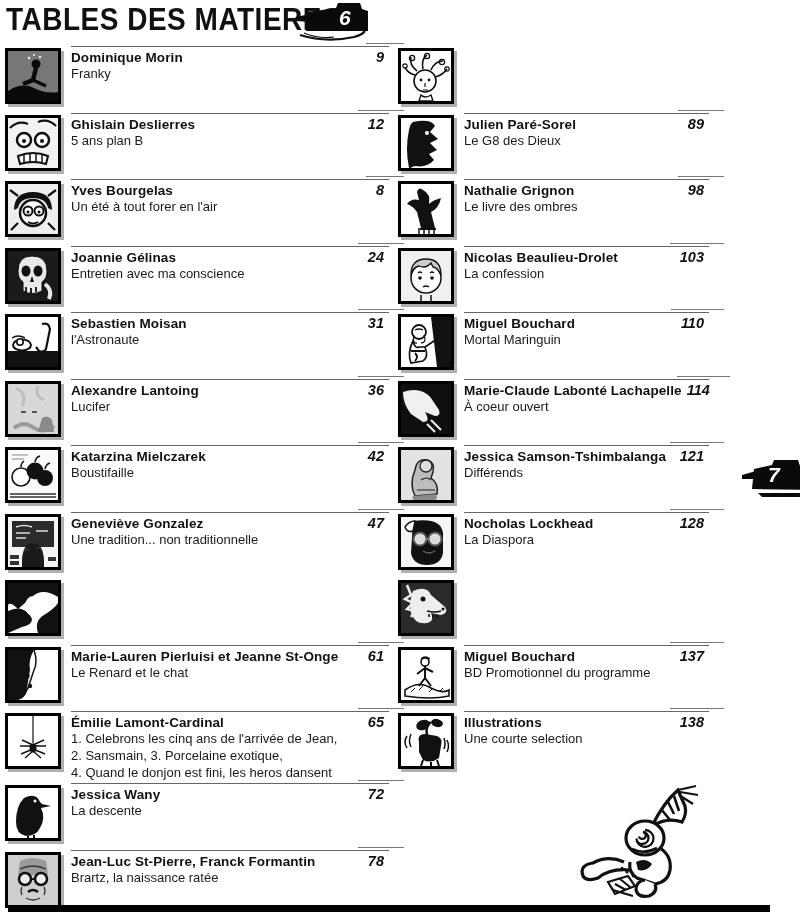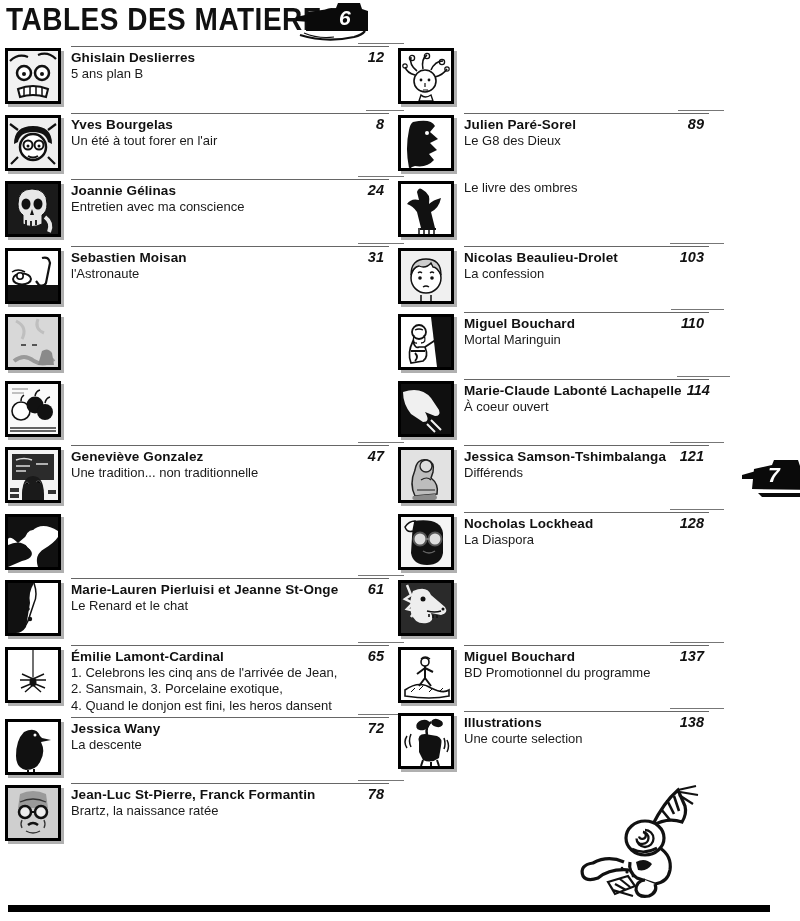--- a/index.html
+++ b/index.html
@@ -64,20 +64,41 @@
       <path d="M4 35 Q30 43 58 37 Q66 35 69 31" stroke="#111" stroke-width="2.2" fill="none"></path>
       <path d="M8 33 Q22 39 38 37" stroke="#111" stroke-width="1.2" fill="none"></path>
     </svg>
     <span class="num">6</span>
   </div>
 
   <div class="col col-left" id="col-left">
       <div class="entry">
     <div class="thumb">
           <svg viewBox="0 0 50 50" xmlns="http://www.w3.org/2000/svg">
+            <rect width="50" height="50" fill="#777"></rect>
+            <path d="M0 40 Q14 31 26 37 T50 41 V50 H0 Z" fill="#0a0a0a"></path>
+            <circle cx="28" cy="13" r="4.5" fill="#0a0a0a"></circle>
+            <path d="M28 17 25 29 15 33" stroke="#0a0a0a" stroke-width="4.5" fill="none"></path>
+            <path d="M25 29 38 35" stroke="#0a0a0a" stroke-width="3.5" fill="none"></path>
+            <circle cx="21" cy="7" r="1.3" fill="#eee"></circle>
+            <circle cx="26" cy="4" r="1" fill="#eee"></circle>
+            <circle cx="32" cy="6" r="1.2" fill="#eee"></circle>
+          </svg>
+        </div>
+    <div class="content">
+      <div class="head">
+        <span class="author">Dominique Morin</span>
+        <span class="page-num">9</span>
+      </div>
+      <div class="desc">Franky</div>
+    </div>
+  </div>
+      <div class="entry">
+    <div class="thumb">
+          <svg viewBox="0 0 50 50" xmlns="http://www.w3.org/2000/svg">
             <rect width="50" height="50" fill="#f2f2f2"></rect>
             <path d="M2 10 Q10 2 20 6 M30 4 Q40 0 48 8" stroke="#111" stroke-width="2.2" fill="none"></path>
             <circle cx="16" cy="22" r="7" fill="#fff" stroke="#111" stroke-width="2.5"></circle>
             <circle cx="34" cy="22" r="7" fill="#fff" stroke="#111" stroke-width="2.5"></circle>
             <circle cx="16" cy="23" r="2" fill="#111"></circle>
             <circle cx="34" cy="23" r="2" fill="#111"></circle>
             <path d="M10 38 Q25 32 40 38 L38 46 Q25 42 12 46 Z" fill="#fff" stroke="#111" stroke-width="2"></path>
             <path d="M16 36 V45 M22 35 V44 M28 35 V44 M34 36 V45" stroke="#111" stroke-width="1.5"></path>
           </svg>
         </div>
@@ -153,33 +174,47 @@
       <div class="entry">
     <div class="thumb">
           <svg viewBox="0 0 50 50" xmlns="http://www.w3.org/2000/svg">
             <rect width="50" height="50" fill="#d8d8d8"></rect>
             <path d="M8 4 Q20 10 14 22 M30 2 Q26 12 36 16" stroke="#bfbfbf" stroke-width="3" fill="none"></path>
             <path d="M13 28 H18 M24 28 H29" stroke="#555" stroke-width="2"></path>
             <path d="M6 44 Q16 36 26 44 Q36 50 46 42" stroke="#9a9a9a" stroke-width="4" fill="none"></path>
             <path d="M34 34 Q40 30 44 36 L46 48 H30 Z" fill="#8a8a8a"></path>
           </svg>
         </div>
+    <div class="content">
+      <div class="head">
+        <span class="author">Alexandre Lantoing</span>
+        <span class="page-num">36</span>
+      </div>
+      <div class="desc">Lucifer</div>
+    </div>
   </div>
       <div class="entry">
     <div class="thumb">
           <svg viewBox="0 0 50 50" xmlns="http://www.w3.org/2000/svg">
             <rect width="50" height="50" fill="#fafafa"></rect>
             <path d="M4 5 H20 M4 9 H16" stroke="#888" stroke-width="1.2"></path>
             <circle cx="13" cy="27" r="9" fill="#fff" stroke="#111" stroke-width="1.6"></circle>
             <circle cx="27" cy="21" r="8.5" fill="#111"></circle>
             <circle cx="37" cy="28" r="8" fill="#111"></circle>
             <path d="M27 12 Q28 7 32 6 M37 19 Q38 14 42 13 M13 17 Q13 13 16 11" stroke="#111" stroke-width="1.5" fill="none"></path>
             <path d="M2 44 H48 M2 47 H48" stroke="#333" stroke-width="1.6"></path>
           </svg>
         </div>
+    <div class="content">
+      <div class="head">
+        <span class="author">Katarzina Mielczarek</span>
+        <span class="page-num">42</span>
+      </div>
+      <div class="desc">Boustifaille</div>
+    </div>
   </div>
       <div class="entry">
     <div class="thumb">
           <svg viewBox="0 0 50 50" xmlns="http://www.w3.org/2000/svg">
             <rect width="50" height="50" fill="#f4f4f4"></rect>
             <rect x="4" y="4" width="42" height="26" fill="#2b2b2b"></rect>
             <path d="M8 10 Q16 7 24 10 M8 16 H22 M8 21 H18 M28 14 H40" stroke="#ddd" stroke-width="1.4" fill="none"></path>
             <path d="M14 50 Q13 26 25 26 Q37 26 36 50 Z" fill="#1a1a1a"></path>
             <path d="M17 34 Q19 30 21 34 M28 32 Q31 29 33 33" stroke="#555" stroke-width="1"></path>
             <rect x="2" y="38" width="9" height="4" fill="#333"></rect>
@@ -320,20 +355,24 @@
       <div class="entry">
     <div class="thumb">
           <svg viewBox="0 0 50 50" xmlns="http://www.w3.org/2000/svg">
             <rect width="50" height="50" fill="#fff"></rect>
             <path d="M22 6 Q18 2 16 8 L18 16 Q10 14 6 20 Q12 22 16 28 L20 44 H34 L30 28 Q38 24 40 14 Q32 16 28 20 Q30 10 22 6 Z" fill="#111"></path>
             <path d="M18 44 V50 M23 44 V50 M28 44 V50 M33 44 V50" stroke="#111" stroke-width="1.5"></path>
             <path d="M19 45 H35" stroke="#111" stroke-width="2"></path>
           </svg>
         </div>
     <div class="content">
+      <div class="head">
+        <span class="author">Nathalie Grignon</span>
+        <span class="page-num">98</span>
+      </div>
       <div class="desc">Le livre des ombres</div>
     </div>
   </div>
       <div class="entry">
     <div class="thumb">
           <svg viewBox="0 0 50 50" xmlns="http://www.w3.org/2000/svg">
             <rect width="50" height="50" fill="#f0f0f0"></rect>
             <circle cx="25" cy="27" r="15" fill="#fff" stroke="#111" stroke-width="1.5"></circle>
             <path d="M10 24 Q10 8 25 8 Q40 8 40 24 Q36 16 32 16 L30 12 Q25 18 18 15 Q12 16 10 24 Z" fill="#ccc" stroke="#111" stroke-width="1.3"></path>
             <circle cx="19" cy="27" r="1.8" fill="#111"></circle>

